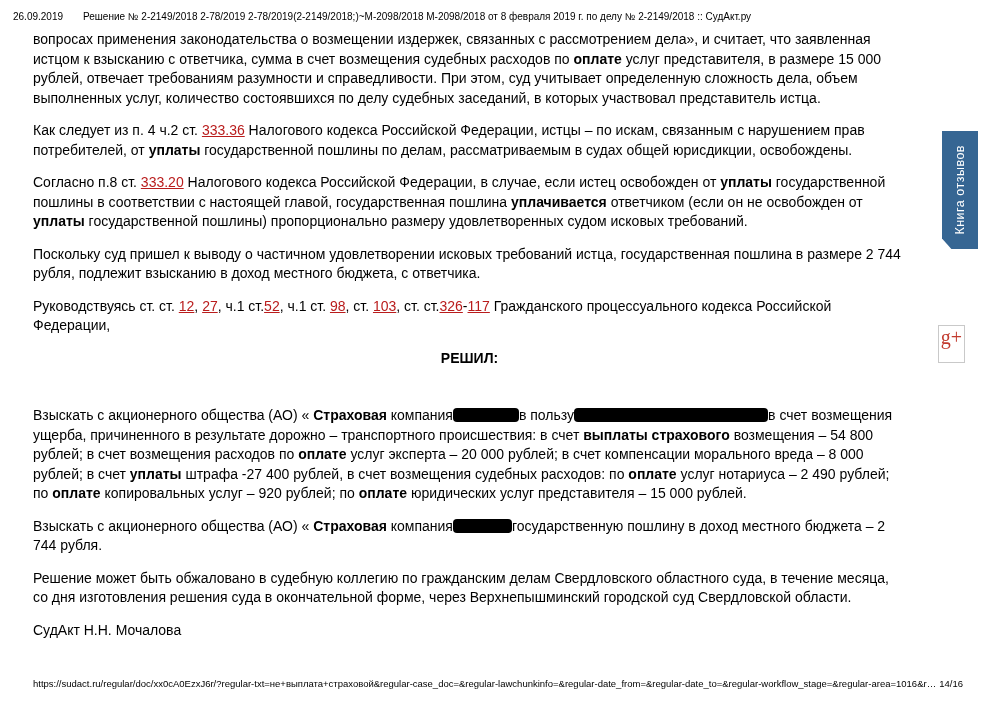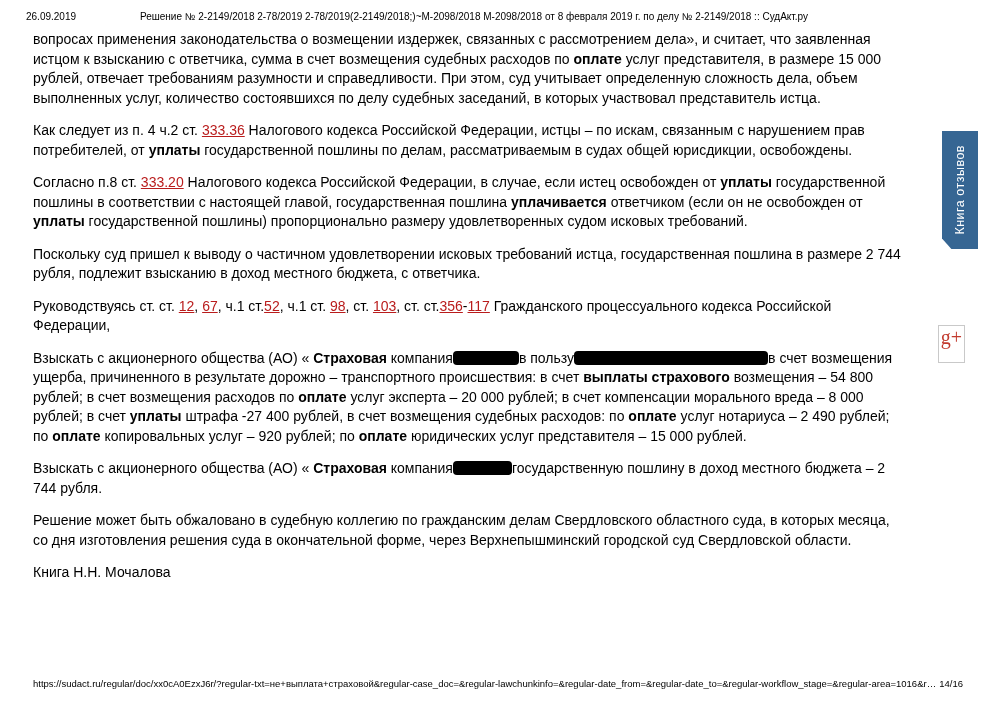--- a/index.html
+++ b/index.html
@@ -10,22 +10,22 @@
     background:#ffffff;
     font-family:"Liberation Sans","DejaVu Sans",sans-serif;
     color:#000;
     overflow:hidden;
   }
   
   .print-header {
     position:absolute; top:11px; left:0; right:0; height:15px;
     font-size:10px; color:#000;
   }
-  .print-header .date { position:absolute; left:26px; top:0; }
-  .print-header .title { display:block; text-align:center; padding:0 110px 0 58px; white-space:nowrap; }
+  .print-header .date { position:absolute; left:13px; top:0; }
+  .print-header .title { display:block; text-align:left; padding:0 110px 0 83px; white-space:nowrap; }
   
   .doc {
     position:absolute; top:30px; left:33px; width:873px;
     font-size:14px; line-height:19.5px; color:#000;
     text-align:left;
   }
   .doc p.doc-paragraph { margin:13px 0; }
   .doc p.doc-paragraph:first-child { margin-top:0; }
   .doc .doc-heading { text-align:center; font-weight:bold; margin:13px 0 38px 0; }
   .hl { font-weight:bold; }
@@ -71,25 +71,26 @@
   <div class="print-header">
     <span class="date">26.09.2019</span>
     <span class="title">Решение № 2-2149/2018 2-78/2019 2-78/2019(2-2149/2018;)~М-2098/2018 М-2098/2018 от 8 февраля 2019 г. по делу № 2-2149/2018 :: СудАкт.ру</span>
   </div>
 
   <div class="doc">
       <p class="doc-paragraph">вопросах применения законодательства о возмещении издержек, связанных с рассмотрением дела», и считает, что заявленная истцом к взысканию с ответчика, сумма в счет возмещения судебных расходов по <span class="hl">оплате</span> услуг представителя, в размере 15 000 рублей, отвечает требованиям разумности и справедливости. При этом, суд учитывает определенную сложность дела, объем выполненных услуг, количество состоявшихся по делу судебных заседаний, в которых участвовал представитель истца.</p>
       <p class="doc-paragraph">Как следует из п. 4 ч.2 ст. <a class="doc-link">333.36</a> Налогового кодекса Российской Федерации, истцы – по искам, связанным с нарушением прав потребителей, от <span class="hl">уплаты</span> государственной пошлины по делам, рассматриваемым в судах общей юрисдикции, освобождены.</p>
       <p class="doc-paragraph">Согласно п.8 ст. <a class="doc-link">333.20</a> Налогового кодекса Российской Федерации, в случае, если истец освобожден от <span class="hl">уплаты</span> государственной пошлины в соответствии с настоящей главой, государственная пошлина <span class="hl">уплачивается</span> ответчиком (если он не освобожден от <span class="hl">уплаты</span> государственной пошлины) пропорционально размеру удовлетворенных судом исковых требований.</p>
       <p class="doc-paragraph">Поскольку суд пришел к выводу о частичном удовлетворении исковых требований истца, государственная пошлина в размере 2 744 рубля, подлежит взысканию в доход местного бюджета, с ответчика.</p>
-      <p class="doc-paragraph">Руководствуясь ст. ст. <a class="doc-link">12</a>, <a class="doc-link">67</a>, ч.1 ст.<a class="doc-link">52</a>, ч.1 ст. <a class="doc-link">98</a>, ст. <a class="doc-link">103</a>, ст. ст.<a class="doc-link">356</a>-<a class="doc-link">117</a> Гражданского процессуального кодекса Российской Федерации,</p>
+      <p class="doc-paragraph">Руководствуясь ст. ст. <a class="doc-link">12</a>, <a class="doc-link">27</a>, ч.1 ст.<a class="doc-link">52</a>, ч.1 ст. <a class="doc-link">98</a>, ст. <a class="doc-link">103</a>, ст. ст.<a class="doc-link">326</a>-<a class="doc-link">117</a> Гражданского процессуального кодекса Российской Федерации,</p>
+      <div class="doc-heading">РЕШИЛ:</div>
       <p class="doc-paragraph">Взыскать с акционерного общества (АО) « <span class="hl">Страховая</span> компания<span class="redaction" style="width: 66px;"></span>в пользу<span class="redaction" style="width: 194px;"></span>в счет возмещения ущерба, причиненного в результате дорожно – транспортного происшествия: в счет <span class="hl">выплаты страхового</span> возмещения – 54 800 рублей; в счет возмещения расходов по <span class="hl">оплате</span> услуг эксперта – 20 000 рублей; в счет компенсации морального вреда – 8 000 рублей; в счет <span class="hl">уплаты</span> штрафа -27 400 рублей, в счет возмещения судебных расходов: по <span class="hl">оплате</span> услуг нотариуса – 2 490 рублей; по <span class="hl">оплате</span> копировальных услуг – 920 рублей; по <span class="hl">оплате</span> юридических услуг представителя – 15 000 рублей.</p>
       <p class="doc-paragraph">Взыскать с акционерного общества (АО) « <span class="hl">Страховая</span> компания<span class="redaction" style="width: 59px;"></span>государственную пошлину в доход местного бюджета – 2 744 рубля.</p>
-      <p class="doc-paragraph">Решение может быть обжаловано в судебную коллегию по гражданским делам Свердловского областного суда, в которых месяца, со дня изготовления решения суда в окончательной форме, через Верхнепышминский городской суд Свердловской области.</p>
-      <p class="doc-paragraph">Книга Н.Н. Мочалова</p>
+      <p class="doc-paragraph">Решение может быть обжаловано в судебную коллегию по гражданским делам Свердловского областного суда, в течение месяца, со дня изготовления решения суда в окончательной форме, через Верхнепышминский городской суд Свердловской области.</p>
+      <p class="doc-paragraph">СудАкт Н.Н. Мочалова</p>
     </div>
 
   <div class="feedback-tab">
     <span>Книга отзывов</span>
   </div>
 
   <div class="gplus">
     <span>g+</span>
   </div>
 

